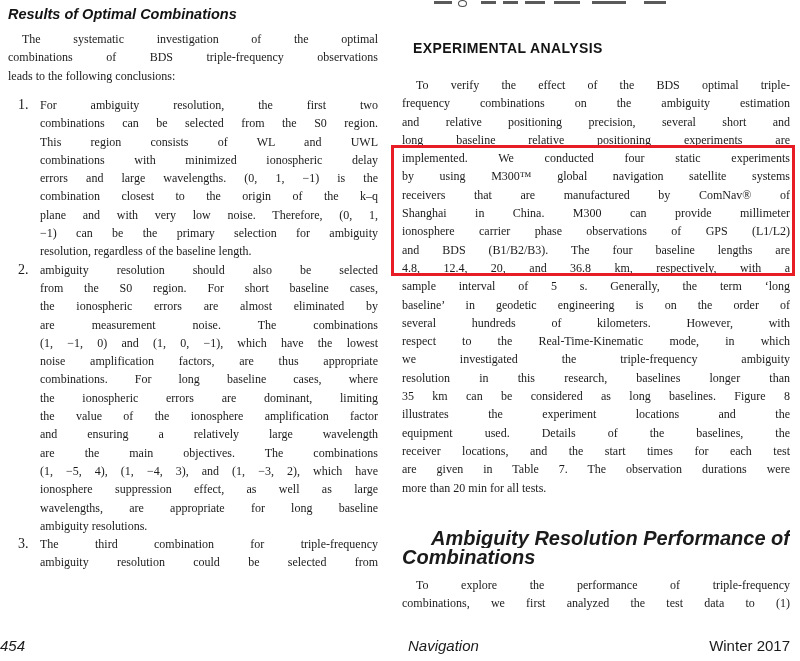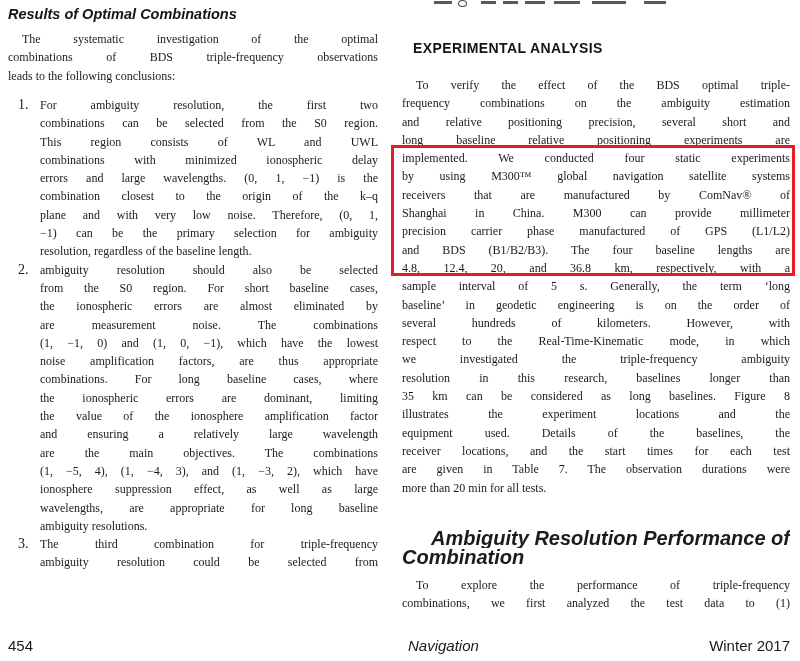--- a/index.html
+++ b/index.html
@@ -98,21 +98,21 @@
   .cut-fragment .d5 { width: 26px; margin-right: 12px; }
   .cut-fragment .d6 { width: 34px; margin-right: 18px; }
   .cut-fragment .d7 { width: 22px; }
 
   
   .footer {
     position: absolute; left: 0; top: 637px; width: 800px; height: 20px;
     font-family: "Liberation Sans", sans-serif;
     font-size: 15px; color: #1b1b1b;
   }
-  .footer .page-num { position: absolute; left: 8px; }
+  .footer .page-num { position: absolute; left: 0; font-style: italic; }
   .footer .journal  { position: absolute; left: 363px; font-style: italic; margin-left: 45px; }
   .footer .issue    { position: absolute; right: 10px; }
 </style>
 </head>
 <body>
 
 <div class="page">
 
   <div class="col col-left">
     <div class="lc-heading h-italic">Results of Optimal Combinations</div>
@@ -173,40 +173,40 @@
 
     <div class="rc-para1 lines indent-first">
         <div class="line">To verify the effect of the BDS optimal triple-</div>
         <div class="line">frequency combinations on the ambiguity estimation</div>
         <div class="line">and relative positioning precision, several short and</div>
         <div class="line">long baseline relative positioning experiments are</div>
         <div class="line">implemented. We conducted four static experiments</div>
         <div class="line">by using M300™ global navigation satellite systems</div>
         <div class="line">receivers that are manufactured by ComNav® of</div>
         <div class="line">Shanghai in China. M300 can provide millimeter</div>
-        <div class="line">precision carrier phase manufactured of GPS (L1/L2)</div>
+        <div class="line">ionosphere carrier phase observations of GPS (L1/L2)</div>
         <div class="line">and BDS (B1/B2/B3). The four baseline lengths are</div>
         <div class="line">4.8, 12.4, 20, and 36.8 km, respectively, with a</div>
         <div class="line">sample interval of 5 s. Generally, the term ‘long</div>
         <div class="line">baseline’ in geodetic engineering is on the order of</div>
         <div class="line">several hundreds of kilometers. However, with</div>
         <div class="line">respect to the Real-Time-Kinematic mode, in which</div>
         <div class="line">we investigated the triple-frequency ambiguity</div>
         <div class="line">resolution in this research, baselines longer than</div>
         <div class="line">35 km can be considered as long baselines. Figure 8</div>
         <div class="line">illustrates the experiment locations and the</div>
         <div class="line">equipment used. Details of the baselines, the</div>
         <div class="line">receiver locations, and the start times for each test</div>
         <div class="line">are given in Table 7. The observation durations were</div>
         <div class="line flush">more than 20 min for all tests.</div>
       </div>
 
     <div class="rc-sub lines">
         <div class="line">Ambiguity Resolution Performance of Combination</div>
-        <div class="line flush">Combination</div>
+        <div class="line flush">Combinations</div>
       </div>
 
     <div class="rc-para2 lines indent-first">
         <div class="line">To explore the performance of triple-frequency</div>
         <div class="line">combinations, we first analyzed the test data to (1)</div>
       </div>
   </div>
 
   <div class="cut-fragment">
     <span class="d1"></span><span class="g-loop"></span><span class="d2"></span><span class="d3"></span><span class="d4"></span><span class="d5"></span><span class="d6"></span><span class="d7"></span>

